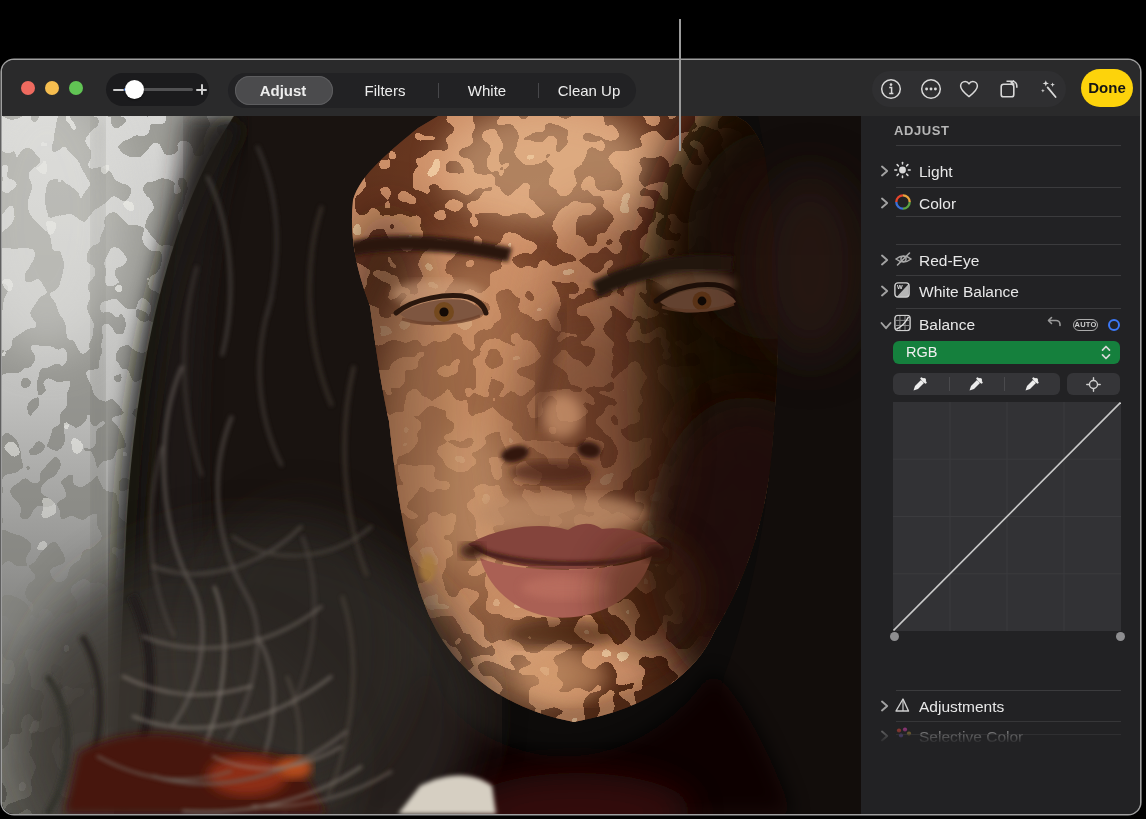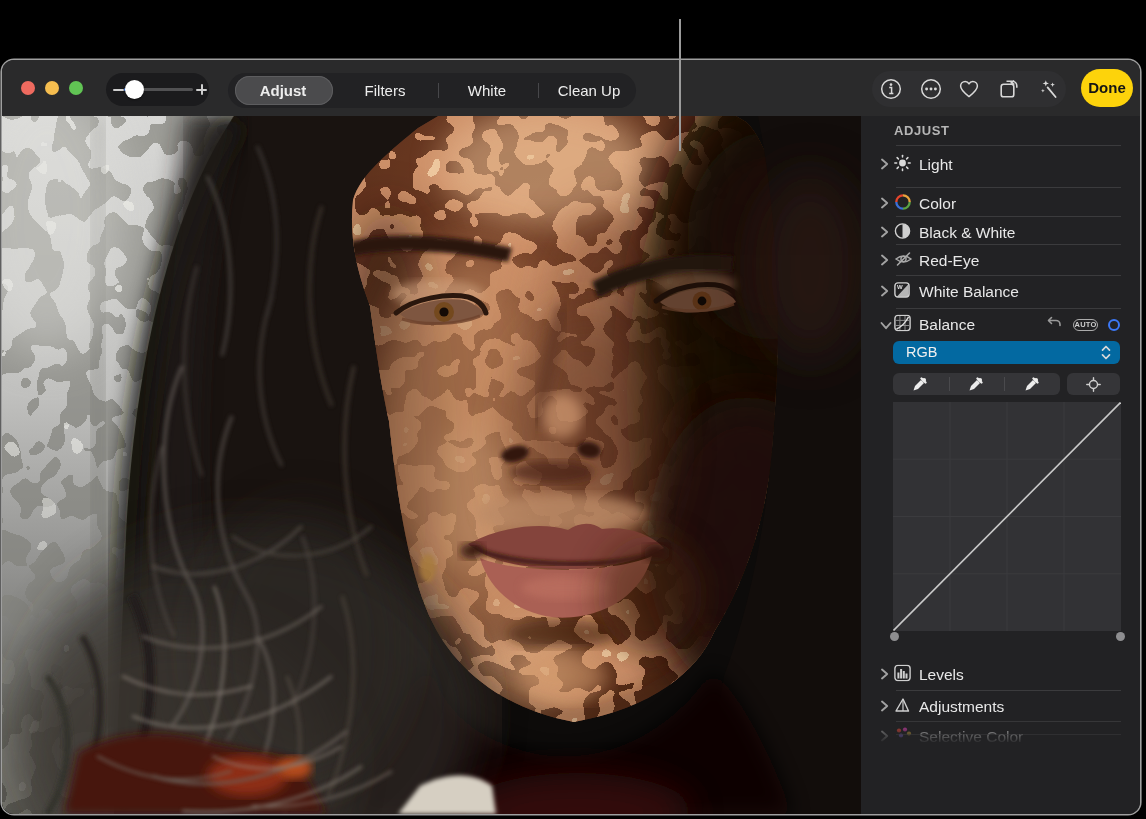--- a/index.html
+++ b/index.html
@@ -26,21 +26,21 @@
 
 #photo{position:absolute;left:0;top:56px;width:859px;height:698px;background:#0d0b0a}
 
 #side{position:absolute;left:859px;top:56px;width:279px;height:698px;background:#222224}
 #side .hdr{position:absolute;left:35px;top:7px;font-size:13px;font-weight:700;letter-spacing:.6px;color:#b6b6b6}
 .dv{position:absolute;left:34.5px;width:225.5px;height:1px;background:#3b3b3d}
 .row{position:absolute;left:0;width:279px;height:29px}
 .row .ch{position:absolute;left:19px;top:50%;transform:translateY(-50%)}
 .row .ic{position:absolute;left:33px;top:50%;transform:translateY(-50%)}
 .row .lb{position:absolute;left:58px;top:50%;transform:translateY(-50%);font-size:15.5px;color:#e8e8e8}
-#rgb{position:absolute;left:32px;top:225px;width:227px;height:23px;border-radius:6px;background:#0369a1;color:#f0f0f0;font-size:14.5px}
+#rgb{position:absolute;left:32px;top:225px;width:227px;height:23px;border-radius:6px;background:#15803d;color:#f0f0f0;font-size:14.5px}
 #rgb span{position:absolute;left:13px;top:3px}
 #drop1{position:absolute;left:32px;top:257px;width:167px;height:22px;border-radius:6px;background:#353538}
 #drop2{position:absolute;left:206px;top:257px;width:53px;height:22px;border-radius:6px;background:#353538}
 .dsep{position:absolute;top:4px;width:1px;height:14px;background:#4a4a4d}
 #graph{position:absolute;left:32px;top:286px;width:228px;height:229px;background:#323235}
 .hdl{position:absolute;top:516px;width:9px;height:9px;border-radius:50%;background:#8e8e90}
 #reset{position:absolute;left:31px;top:637px;width:231px;height:34px;border-radius:17px;background:#2d2d30;color:#86868b;font-size:15px;text-align:center;line-height:34px}
 #fade{position:absolute;left:0;top:600px;width:279px;height:35px;background:linear-gradient(to bottom,rgba(34,34,36,0),rgba(34,34,36,1) 80%)}
 </style></head><body>
 <div id="callout"></div>
@@ -256,21 +256,21 @@
   <ellipse cx="575" cy="695" rx="115" ry="38" fill="#38110a" filter="url(#b16)" opacity="0.85"></ellipse>
 
   <path d="M 396 698 L 418 670 C 445 656 472 656 490 670 L 494 698 Z" fill="#d6cfc2" filter="url(#b2)"></path>
 
   <ellipse cx="426" cy="452" rx="8" ry="14" fill="#a87c3c" filter="url(#b2)" opacity="0.85"></ellipse>
   </svg>
   </div>
   <div id="side">
     <div class="hdr" style="left:33px">ADJUST</div>
     <div class="dv" style="top:29px"></div>
-    <div class="row" style="top:34px">
+    <div class="row" style="top:41px">
       <span class="ch"><svg width="9" height="12" viewBox="0 0 9 12">
             <path d="M2 1.5 L7.2 6 L2 10.5" stroke="#a2a2a2" stroke-width="1.9" fill="none" stroke-linecap="round" stroke-linejoin="round"></path>
           </svg></span>
       <span class="ic"><svg width="17" height="17" viewBox="0 0 17 17">
             <circle cx="8.5" cy="8.5" r="3.4" fill="#d9d9d9"></circle>
             <g stroke="#d9d9d9" stroke-width="1.5" stroke-linecap="round">
               <line x1="8.5" y1="0.8" x2="8.5" y2="2.6"></line>
               <line x1="8.5" y1="14.4" x2="8.5" y2="16.2"></line>
               <line x1="0.8" y1="8.5" x2="2.6" y2="8.5"></line>
               <line x1="14.4" y1="8.5" x2="16.2" y2="8.5"></line>
@@ -291,30 +291,20 @@
             <g fill="none" stroke-width="2.3">
               <path d="M2.3 9 A6.7 6.7 0 0 1 9 2.3" stroke="#e4452c"></path>
               <path d="M9 2.3 A6.7 6.7 0 0 1 15.7 9" stroke="#e8a33d"></path>
               <path d="M15.7 9 A6.7 6.7 0 0 1 9 15.7" stroke="#58a344"></path>
               <path d="M9 15.7 A6.7 6.7 0 0 1 2.3 9" stroke="#3a6fd8"></path>
             </g>
           </svg></span>
       <span class="lb">Color</span>
     </div>
     <div class="dv" style="top:99.7px"></div>
-    <div class="row" style="top:102.1px">
-      <span class="ch"><svg width="9" height="12" viewBox="0 0 9 12">
-            <path d="M2 1.5 L7.2 6 L2 10.5" stroke="#a2a2a2" stroke-width="1.9" fill="none" stroke-linecap="round" stroke-linejoin="round"></path>
-          </svg></span>
-      <span class="ic"><svg width="17" height="17" viewBox="0 0 17 17">
-            <circle cx="8.5" cy="8.5" r="7.1" fill="none" stroke="#cfcfcf" stroke-width="1.4"></circle>
-            <path d="M8.5 1.4 A7.1 7.1 0 0 1 8.5 15.6 Z" fill="#cfcfcf"></path>
-          </svg></span>
-      <span class="lb">Black &amp; White</span>
-    </div>
     <div class="dv" style="top:128.2px"></div>
     <div class="row" style="top:130.8px">
       <span class="ch"><svg width="9" height="12" viewBox="0 0 9 12">
             <path d="M2 1.5 L7.2 6 L2 10.5" stroke="#a2a2a2" stroke-width="1.9" fill="none" stroke-linecap="round" stroke-linejoin="round"></path>
           </svg></span>
       <span class="ic"><svg width="19" height="16" viewBox="0 0 19 16">
             <path d="M2 8 Q9.5 2 17 8 Q9.5 14 2 8 Z" fill="none" stroke="#a9a9a9" stroke-width="1.4"></path>
             <circle cx="9.5" cy="8" r="2.6" fill="none" stroke="#a9a9a9" stroke-width="1.4"></circle>
             <line x1="3.5" y1="14" x2="15.5" y2="2" stroke="#a9a9a9" stroke-width="1.5" stroke-linecap="round"></line>
           </svg></span>
@@ -400,35 +390,20 @@
             <line x1="171" y1="0" x2="171" y2="229"></line>
             <line x1="0" y1="57.2" x2="228" y2="57.2"></line>
             <line x1="0" y1="114.5" x2="228" y2="114.5"></line>
             <line x1="0" y1="171.8" x2="228" y2="171.8"></line>
           </g>
         <line x1="0.5" y1="228.5" x2="227.5" y2="0.5" stroke="#c9c9c9" stroke-width="1.6"></line>
       </svg>
     </div>
     <div class="hdl" style="left:28.5px"></div>
       <div class="hdl" style="left:254.5px"></div>
-    <div class="row" style="top:544.2px">
-      <span class="ch"><svg width="9" height="12" viewBox="0 0 9 12">
-            <path d="M2 1.5 L7.2 6 L2 10.5" stroke="#a2a2a2" stroke-width="1.9" fill="none" stroke-linecap="round" stroke-linejoin="round"></path>
-          </svg></span>
-      <span class="ic"><svg width="17" height="17" viewBox="0 0 17 17">
-            <rect x="0.9" y="0.9" width="15.2" height="15.2" rx="3" fill="none" stroke="#cfcfcf" stroke-width="1.4"></rect>
-            <g fill="#cfcfcf">
-              <rect x="3.4" y="8" width="2" height="6"></rect>
-              <rect x="6.1" y="4.5" width="2" height="9.5"></rect>
-              <rect x="8.8" y="6.5" width="2" height="7.5"></rect>
-              <rect x="11.5" y="9" width="2" height="5"></rect>
-            </g>
-          </svg></span>
-      <span class="lb">Levels</span>
-    </div>
     <div class="dv" style="top:573.7px"></div>
     <div class="row" style="top:576.4px">
       <span class="ch"><svg width="9" height="12" viewBox="0 0 9 12">
             <path d="M2 1.5 L7.2 6 L2 10.5" stroke="#a2a2a2" stroke-width="1.9" fill="none" stroke-linecap="round" stroke-linejoin="round"></path>
           </svg></span>
       <span class="ic"><svg width="17" height="16" viewBox="0 0 17 16">
             <path d="M2 14 L9 2 L14.5 14 Z" fill="none" stroke="#cfcfcf" stroke-width="1.4" stroke-linejoin="round"></path>
             <line x1="9" y1="2" x2="9" y2="14" stroke="#cfcfcf" stroke-width="1.2"></line>
           </svg></span>
       <span class="lb">Adjustments</span>

